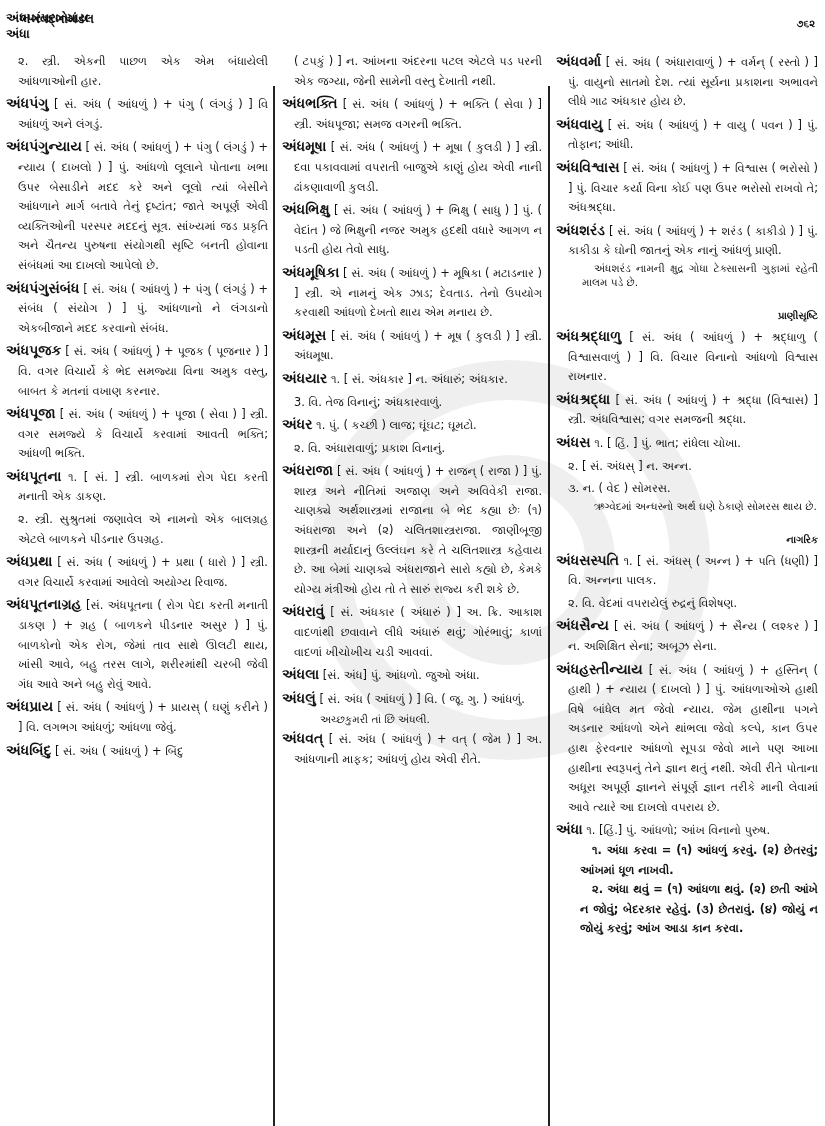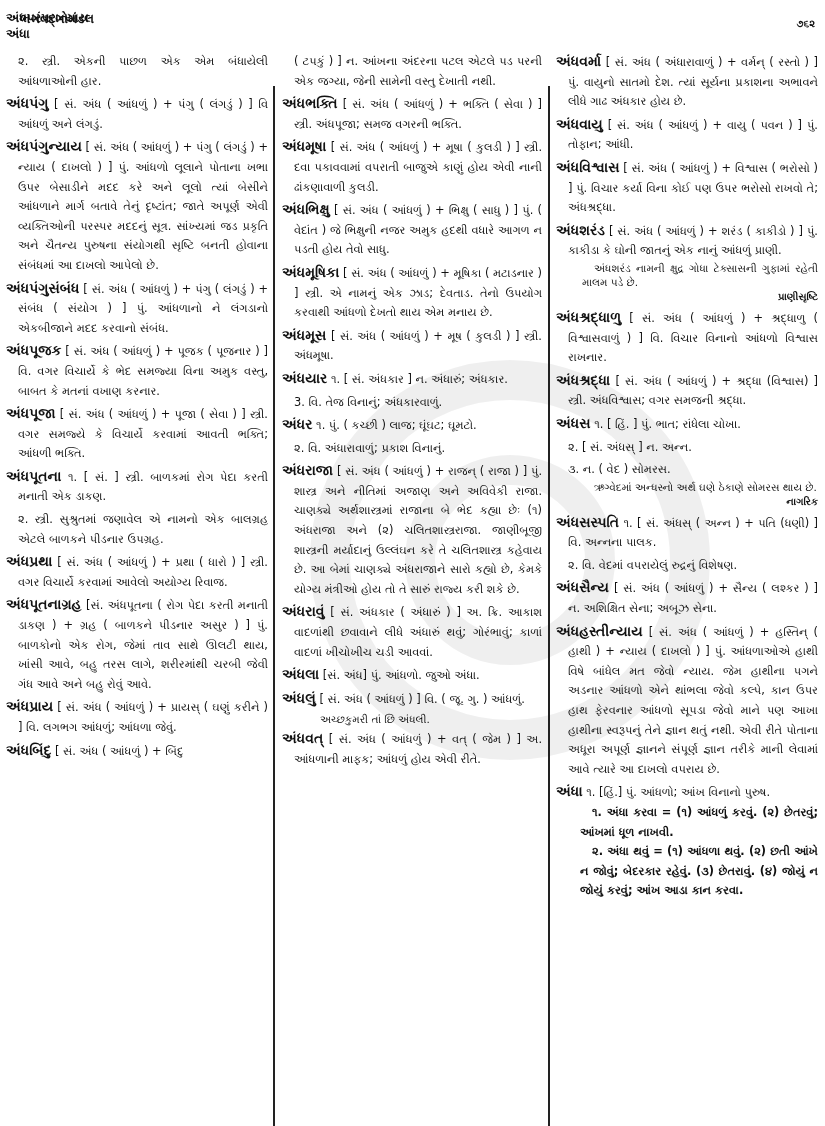--- a/index.html
+++ b/index.html
@@ -46,20 +46,21 @@
     .entry { margin: 0 0 3px 0; padding-left: 12px; text-indent: -12px; }
     .entry.cont { padding-left: 12px; text-indent: 0; }
     .hw { font-weight: bold; font-size: 14px; }
     .quote {
       display: block; font-size: 10.5px; line-height: 14px;
       padding-left: 14px; text-indent: 12px; text-align: justify;
     }
     .source {
       display: block; text-align: right; font-size: 10px; font-weight: bold;
       line-height: 16px;
+      margin-top: 19px;
     }
     .idiom { display: block; padding-left: 12px; text-indent: 12px; font-weight: bold; }
   </style>
 </head>
 <body>
 
 <svg class="watermark" viewBox="0 0 420 520">
   <circle cx="210" cy="260" r="180" fill="none" stroke="#000" stroke-width="40"></circle>
   <circle cx="210" cy="260" r="90" fill="none" stroke="#000" stroke-width="30"></circle>
 </svg>

